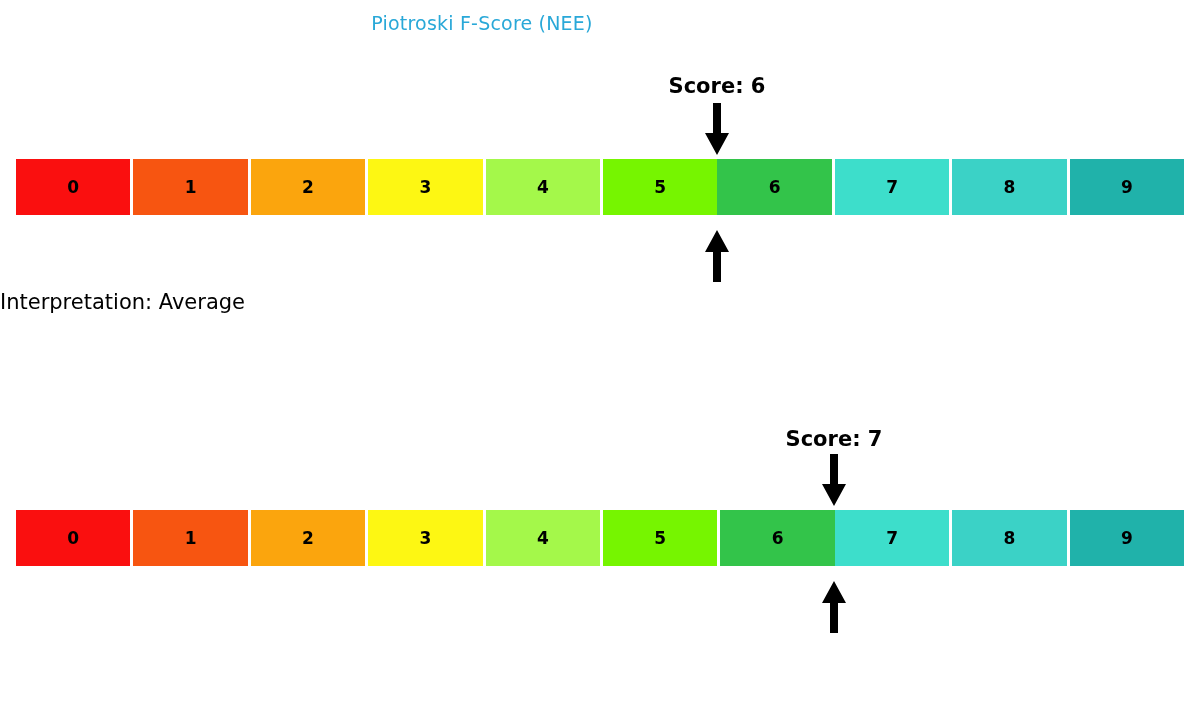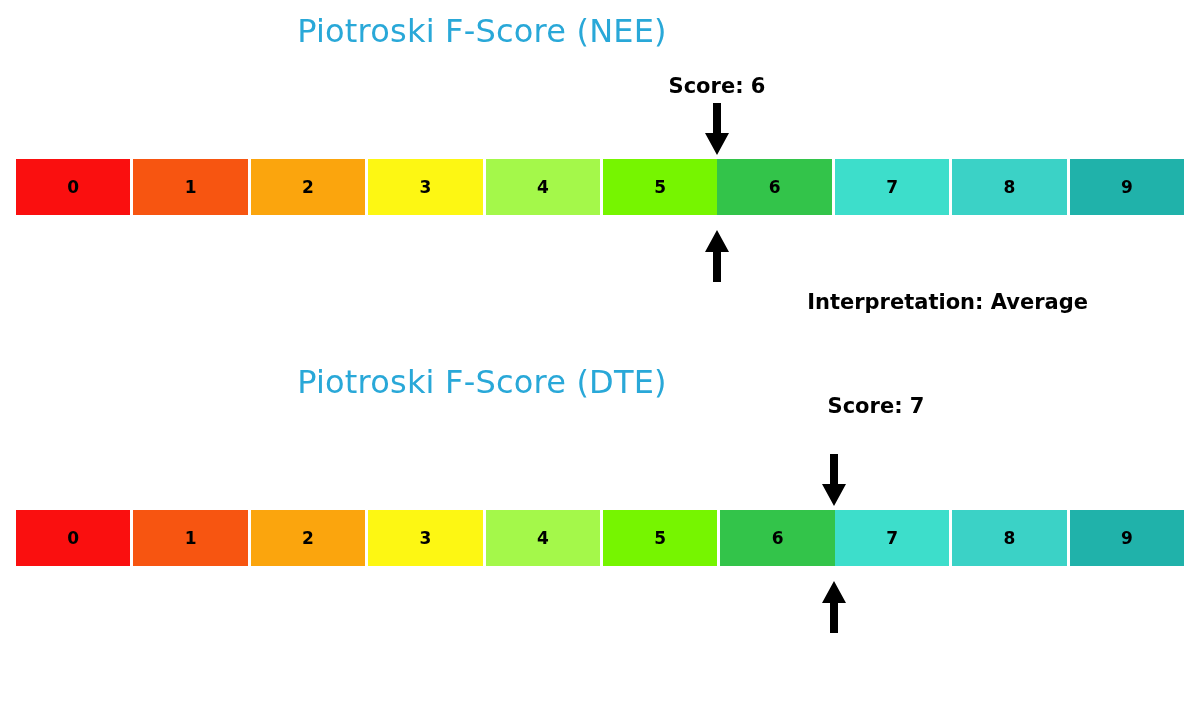--- a/index.html
+++ b/index.html
@@ -20,45 +20,45 @@
     left: 0;
     width: 1200px;
   }
 
   .gauge-title {
     position: absolute;
     left: 0;
     width: 964px;
     text-align: center;
     font-family: "DejaVu Sans", sans-serif;
-    font-size: 32px;
+    font-size: 19px;
     font-weight: 400;
     letter-spacing: 0.2px;
     white-space: nowrap;
   }
 
   .score-label {
     position: absolute;
     font-family: "DejaVu Sans", sans-serif;
     font-size: 21px;
     font-weight: bold;
     color: #000000;
     white-space: nowrap;
     transform: translateX(-50%);
     text-align: center;
   }
 
   .interp-label {
     position: absolute;
     left: 0;
     width: 1088px;
-    text-align: right;
+    text-align: left;
     font-family: "DejaVu Sans", sans-serif;
     font-size: 21px;
-    font-weight: bold;
+    font-weight: normal;
     white-space: nowrap;
   }
 
   .bar {
     position: absolute;
     left: 16px;
     width: 1168px;
     height: 56px;
     display: flex;
   }
@@ -145,23 +145,22 @@
     <svg width="34" height="56" viewBox="0 0 34 56">
       <polygon points="17,2 29,24 21,24 21,54 13,54 13,24 5,24" fill="#000000"></polygon>
     </svg>
   </div>
 
   <div class="interp-label" style="top:290px;color:#000000;">Interpretation: Average</div>
 </div>
 
 <div class="gauge-block" style="top:351px;height:330px;">
 
-  <div class="gauge-title" style="top: 12px; color: rgb(41, 168, 216);">Piotroski F-Score (DTE)</div>
-
-  <div class="score-label" style="top:43px;left:834px;margin-left:42px;">Score: 7</div>
+
+  <div class="score-label" style="top:76px;left:834px;">Score: 7</div>
 
   <div class="arrow" style="top:103px;left:834px;">
     <svg width="34" height="56" viewBox="0 0 34 56">
       <polygon points="13,0 21,0 21,30 29,30 17,52 5,30 13,30" fill="#000000"></polygon>
     </svg>
   </div>
 
   <div class="bar" style="top:159px;">
     <div class="seg seg-gap" style="background:#fa0f0f;">
       <span class="seg-label">0</span>

